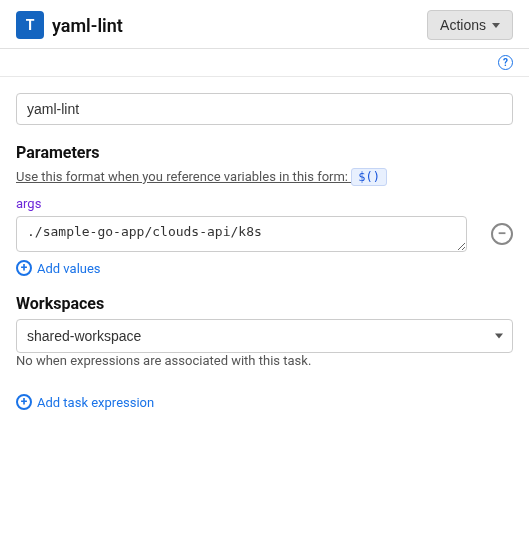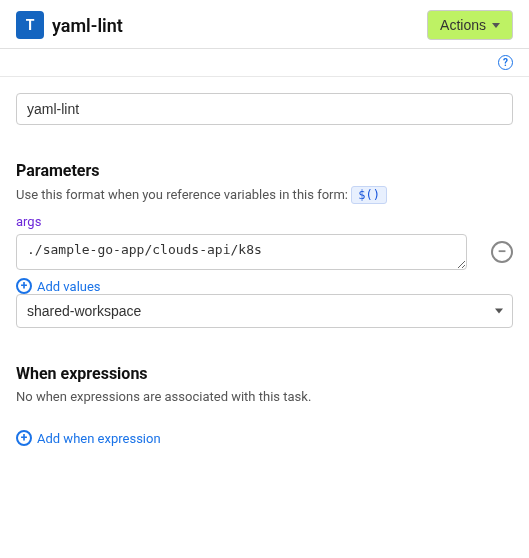--- a/index.html
+++ b/index.html
@@ -44,21 +44,21 @@
     }
     .header-right {
       display: flex;
       align-items: center;
       gap: 10px;
     }
     .actions-btn {
       display: flex;
       align-items: center;
       gap: 6px;
-      background: #bef264;
+      background: #e5e5e5;
       border: 1px solid #ccc;
       border-radius: 4px;
       padding: 6px 12px;
       cursor: pointer;
       font-size: 14px;
       color: #333;
     }
     .chevron-down {
       width: 0;
       height: 0;
@@ -122,27 +122,28 @@
       font-size: 14px;
       color: #333;
       outline: none;
     }
 
     
     .section-title {
       font-size: 16px;
       font-weight: 700;
       color: #111;
-      margin-top: 36px;
+      margin-top: 18px;
       margin-bottom: 6px;
     }
     .section-desc {
       font-size: 13px;
       color: #555;
       margin-bottom: 10px;
+      text-decoration: underline;
     }
 
     
     .code-badge {
       display: inline-block;
       background: #e8f0fe;
       color: #1a56db;
       font-family: monospace;
       font-size: 12px;
       padding: 1px 6px;
@@ -297,28 +298,28 @@
       <div class="remove-btn">−</div>
     </div>
 
     <a class="add-link" href="#">
       <div class="plus-circle">+</div>
       <span>Add values</span>
     </a>
   </div>
 
   <div>
+    <div class="section-title">Workspaces</div>
     <div class="select-wrapper">
       <select class="select-input"><option value="shared-workspace">shared-workspace</option></select>
       <div class="select-chevron"></div>
     </div>
   </div>
 
   <div>
-    <div class="section-title">When expressions</div>
     <div class="no-expressions">No when expressions are associated with this task.</div>
     <a class="add-link" href="#">
       <div class="plus-circle">+</div>
-      <span>Add when expression</span>
+      <span>Add task expression</span>
     </a>
   </div>
 
 </div>
 
 </body></html>

